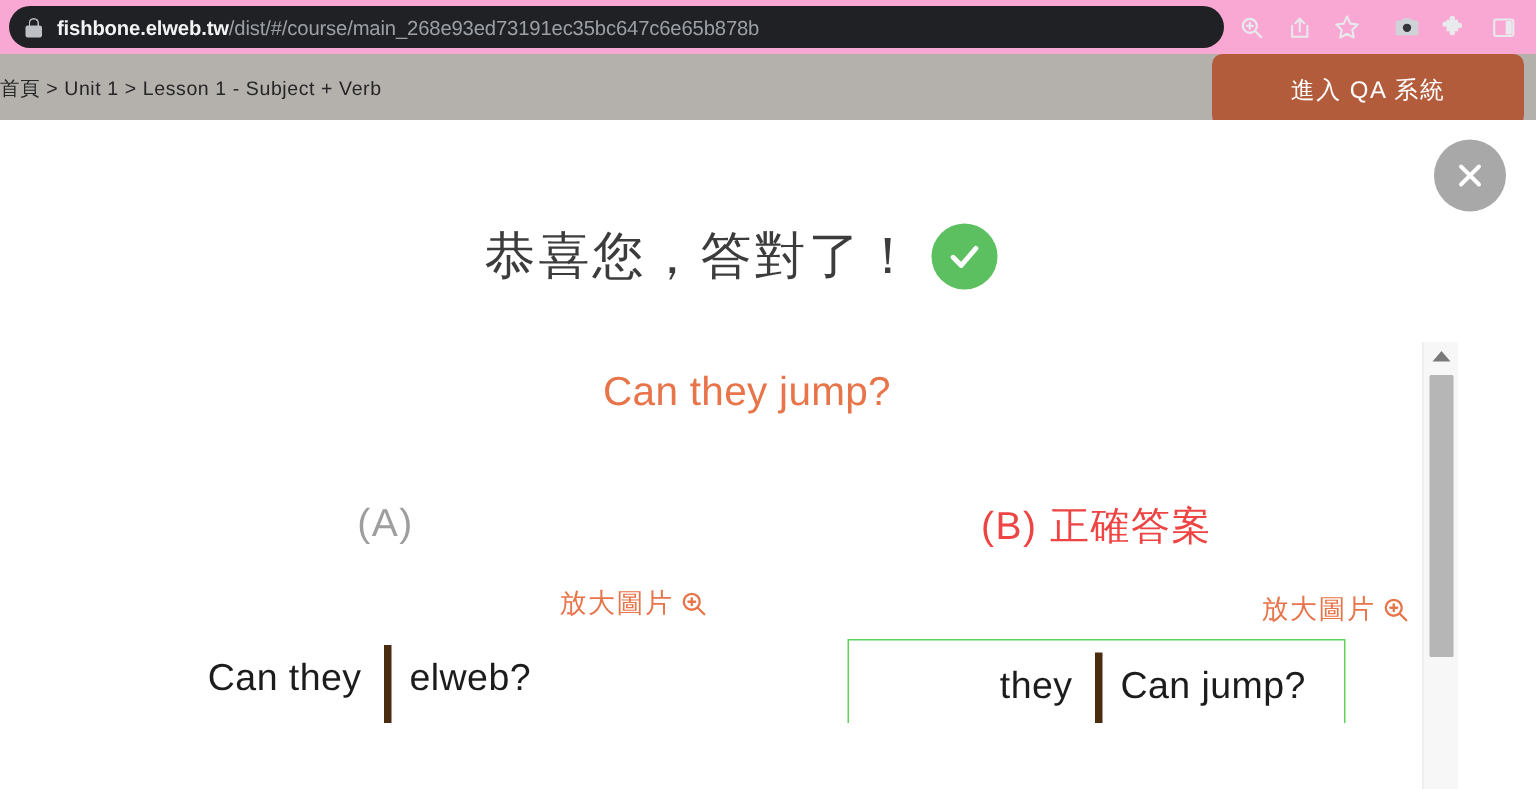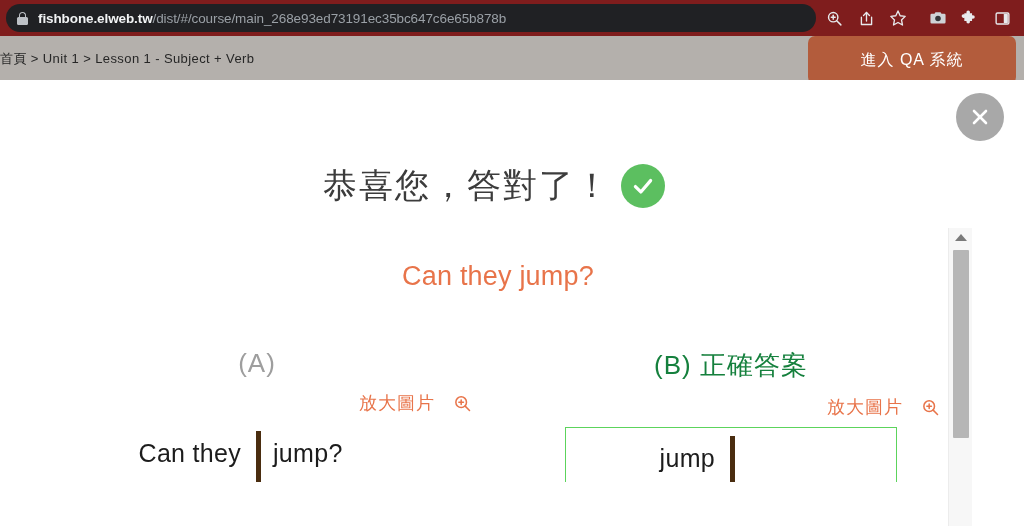--- a/index.html
+++ b/index.html
@@ -11,21 +11,21 @@
     font-family: "Liberation Sans", sans-serif;
     background: #ffffff;
   }
 
   
   .browser-bar {
     position: absolute;
     top: 0; left: 0;
     width: 1024px;
     height: 36px;
-    background: #7f1d1d;
+    background: #f9a8d4;
     display: flex;
     align-items: center;
     padding: 0 6px;
   }
 
   .omnibox {
     flex: 1;
     height: 28px;
     background: #202124;
     border-radius: 14px;
@@ -143,21 +143,21 @@
 
   .modal-scroll {
     position: absolute;
     top: 68px; left: 0;
     width: 968px;
     height: 378px;
     overflow: hidden;
   }
 
   .result-title {
-    margin-top: 15px;
+    margin-top: 0;
     text-align: center;
     font-size: 34px;
     color: #3c3c3c;
     letter-spacing: 2px;
     display: flex;
     align-items: center;
     justify-content: center;
     gap: 10px;
     padding-left: 20px;
   }
@@ -191,29 +191,29 @@
     display: flex;
     flex-direction: column;
     align-items: center;
   }
 
   .opt-label {
     font-size: 26px;
     color: #9e9e9e;
     letter-spacing: 1px;
   }
-  .opt-label.correct { color: #15803d; }
+  .opt-label.correct { color: #ef4444; }
 
   .zoom-link {
-    margin-top: 12px;
+    margin-top: 26px;
     font-size: 18px;
     color: #e8744a;
     display: flex;
     align-items: center;
-    gap: 18px;
+    gap: 4px;
     align-self: flex-end;
     margin-right: 28px;
     letter-spacing: 1px;
     cursor: pointer;
   }
   .zoom-link.left-pad  { margin-right: 22px; }
 
   .diagram-box {
     margin-top: 8px;
     width: 330px;
@@ -406,21 +406,21 @@
             <circle cx="8.6" cy="8.6" r="5.6"></circle>
             <line x1="12.8" y1="12.8" x2="17.4" y2="17.4" stroke-linecap="round"></line>
             <line x1="6.2" y1="8.6" x2="11" y2="8.6" stroke-linecap="round"></line>
             <line x1="8.6" y1="6.2" x2="8.6" y2="11" stroke-linecap="round"></line>
           </svg>
         </div>
 
         <div class="diagram-box">
           <div class="diag-words">
             <span class="diag-left">Can  they</span>
-            <span class="diag-right">jump?</span>
+            <span class="diag-right">elweb?</span>
           </div>
           <div class="h-line"></div>
           <div class="v-line"></div>
         </div>
       </div>
 
       <div class="opt-col">
         <div class="opt-label correct">(B) 正確答案</div>
 
         <div class="zoom-link">
@@ -428,21 +428,22 @@
           <svg width="19" height="19" viewBox="0 0 20 20" fill="none" stroke="#e8744a" stroke-width="1.6">
             <circle cx="8.6" cy="8.6" r="5.6"></circle>
             <line x1="12.8" y1="12.8" x2="17.4" y2="17.4" stroke-linecap="round"></line>
             <line x1="6.2" y1="8.6" x2="11" y2="8.6" stroke-linecap="round"></line>
             <line x1="8.6" y1="6.2" x2="8.6" y2="11" stroke-linecap="round"></line>
           </svg>
         </div>
 
         <div class="diagram-box framed">
           <div class="diag-words">
-            <span class="diag-left">jump</span>
+            <span class="diag-left">they</span>
+            <span class="diag-right">Can  jump?</span>
           </div>
           <div class="h-line"></div>
           <div class="v-line"></div>
         </div>
       </div>
 
     </div>
 
     <div class="bottom-fade"></div>
   </div>

